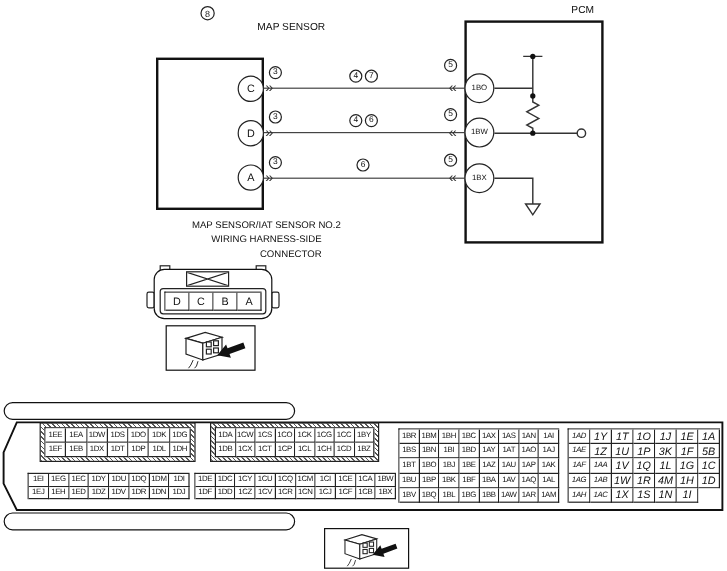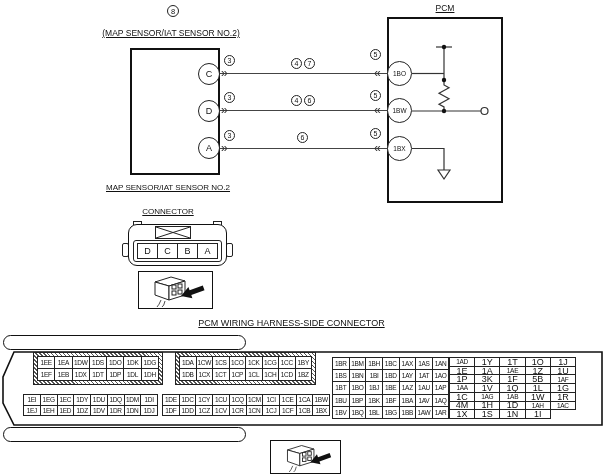--- a/index.html
+++ b/index.html
@@ -1,19 +1,19 @@
 <!DOCTYPE html>
 <html><head>
 <meta charset="utf-8">
 <style>
   html,body{margin:0;padding:0;background:#fff;}
   #canvas{position:relative;width:606px;height:476px;background:#fff;overflow:hidden;
           font-family:"Liberation Sans",sans-serif;color:#111;}
   .abs{position:absolute;}
-  .ctr{text-align:center;text-decoration:underline;}
+  .ctr{text-align:right;}
   .lbl{font-size:8.5px;line-height:11px;white-space:nowrap;}
   .sm{font-size:8px;line-height:12px;}
   .box{border:2px solid #111;background:#fff;box-sizing:border-box;}
   .pin{border:1.5px solid #222;border-radius:50%;background:#fff;box-sizing:border-box;
        display:flex;align-items:center;justify-content:center;z-index:4;}
   .cnum{border:1px solid #222;border-radius:50%;background:#fff;box-sizing:border-box;
         width:11px;height:11px;display:flex;align-items:center;justify-content:center;
         font-size:7px;z-index:3;}
   .wire{height:1px;background:#444;z-index:1;}
   .chev{font-size:12px;color:#333;z-index:2;line-height:10px;}
@@ -35,21 +35,21 @@
   .cell4 div{border-right:1px solid #222;border-bottom:1px solid #222;box-sizing:border-box;
          display:flex;align-items:center;justify-content:center;font-size:9px;background:#fff;}
   svg{display:block;}
 </style>
 </head>
 <body>
 
 <div id="canvas">
 
   <div class="abs cnum" style="left:167px;top:5px;width:12px;height:12px;font-size:7.5px;">8</div>
-  <div class="abs lbl ctr" style="left:71px;top:28px;width:200px;">(MAP SENSOR/IAT SENSOR NO.2)</div>
+  <div class="abs lbl ctr" style="left:71px;top:17px;width:200px;">MAP SENSOR</div>
 
   <div class="abs box" style="left:130px;top:48px;width:90px;height:127px;"></div>
 
   <div class="abs lbl ctr" style="left:395px;top:3px;width:100px;">PCM</div>
   <div class="abs box" style="left:387px;top:17px;width:116px;height:186px;"></div>
 
   <div class="abs wire" style="left:220px;top:73px;width:167px;"></div>
   <div class="abs wire" style="left:220px;top:110px;width:167px;"></div>
   <div class="abs wire" style="left:220px;top:148px;width:167px;"></div>
 
@@ -93,21 +93,22 @@
       <polygon points="33,130 45,130 39,139" fill="#fff"></polygon>
       <circle cx="79.5" cy="71" r="3.5" fill="#fff"></circle>
     </g>
     <g fill="#111" stroke="none">
       <circle cx="39" cy="7" r="2.2"></circle>
       <circle cx="39" cy="40" r="2.2"></circle>
       <circle cx="39" cy="71" r="2.2"></circle>
     </g>
   </svg>
 
-  <div class="abs sm ctr" style="left:68px;top:182px;width:200px;">MAP SENSOR/IAT SENSOR NO.2</div>
+  <div class="abs sm ctr" style="left:84px;top:182px;width:200px;">MAP SENSOR/IAT SENSOR NO.2</div>
+  <div class="abs sm ctr" style="left:68px;top:194px;width:200px;">WIRING HARNESS-SIDE</div>
   <div class="abs sm ctr" style="left:68px;top:206px;width:200px;">CONNECTOR</div>
 
   <div class="abs" style="left:133px;top:221px;width:9px;height:6px;border:1px solid #222;background:#fff;box-sizing:border-box;"></div>
   <div class="abs" style="left:213px;top:221px;width:9px;height:6px;border:1px solid #222;background:#fff;box-sizing:border-box;"></div>
   <div class="abs" style="left:122px;top:243px;width:7px;height:14px;border:1px solid #222;border-radius:2px;background:#fff;box-sizing:border-box;"></div>
   <div class="abs" style="left:226px;top:243px;width:7px;height:14px;border:1px solid #222;border-radius:2px;background:#fff;box-sizing:border-box;"></div>
   <div class="abs" style="left:128px;top:224px;width:99px;height:42px;border:1.5px solid #111;border-radius:9px;background:#fff;box-sizing:border-box;"></div>
   <div class="abs" style="left:155px;top:226px;width:36px;height:13px;border:1px solid #222;background:#fff;box-sizing:border-box;z-index:2;">
     <svg width="34" height="11" viewBox="0 0 34 11">
         <path d="M0,0 L34,11 M0,11 L34,0" stroke="#222" stroke-width="1" fill="none"></path>
@@ -130,21 +131,20 @@
         <rect x="31" y="12" width="4" height="4"></rect>
           <rect x="37" y="11" width="4" height="4"></rect>
         <rect x="31" y="18" width="4" height="4"></rect>
           <rect x="37" y="17" width="4" height="4"></rect>
       </g>
       <path d="M20,27 q-2,5 -4,7 M24,28 q-1,5 -3,6" stroke="#222" stroke-width="0.8" fill="none"></path>
       <polygon points="40,23 47.4,14 48.6,17.3 61.8,12.5 63.5,17.2 50.3,22 51.4,25.2" fill="#111"></polygon>
     </svg>
   </div>
 
-  <div class="abs ctr" style="left:141px;top:318px;width:301px;font-size:9px;line-height:11px;white-space:nowrap;">PCM WIRING HARNESS-SIDE CONNECTOR</div>
 
   <div class="abs bar" style="left:3px;top:335px;width:243px;height:15px;"></div>
   <div class="abs bar" style="left:3px;top:427px;width:243px;height:15px;"></div>
 
   <svg class="abs" style="left:0;top:348px;" width="606" height="80" viewBox="0 0 606 80">
     <polygon points="14,4 602,4 602,77 14,77 3,55 3,29" fill="#fff" stroke="#111" stroke-width="1.6"></polygon>
   </svg>
 
   <div class="hatch" style="left:33px;top:352px;width:130px;height:33px;">
     <div class="pgrid" style="grid-template-columns: repeat(7, 1fr);">
@@ -219,21 +219,21 @@
       <div class="pcell">1AL</div>
       <div class="pcell">1BV</div>
       <div class="pcell">1BQ</div>
       <div class="pcell">1BL</div>
       <div class="pcell">1BG</div>
       <div class="pcell">1BB</div>
       <div class="pcell">1AW</div>
       <div class="pcell">1AR</div>
       <div class="pcell">1AM</div>
     </div>
-  <div class="abs pgrid" style="left: 449px; top: 357px; width: 127px; height: 62px; grid-template-columns: repeat(5, 1fr);">
+  <div class="abs pgrid" style="left: 473px; top: 357px; width: 127px; height: 62px; grid-template-columns: repeat(7, 1fr); font-style: italic;">
       <div class="pcell">1AD</div>
       <div class="pcell big">1Y</div>
       <div class="pcell big">1T</div>
       <div class="pcell big">1O</div>
       <div class="pcell big">1J</div>
       <div class="pcell big">1E</div>
       <div class="pcell big">1A</div>
       <div class="pcell">1AE</div>
       <div class="pcell big">1Z</div>
       <div class="pcell big">1U</div>

